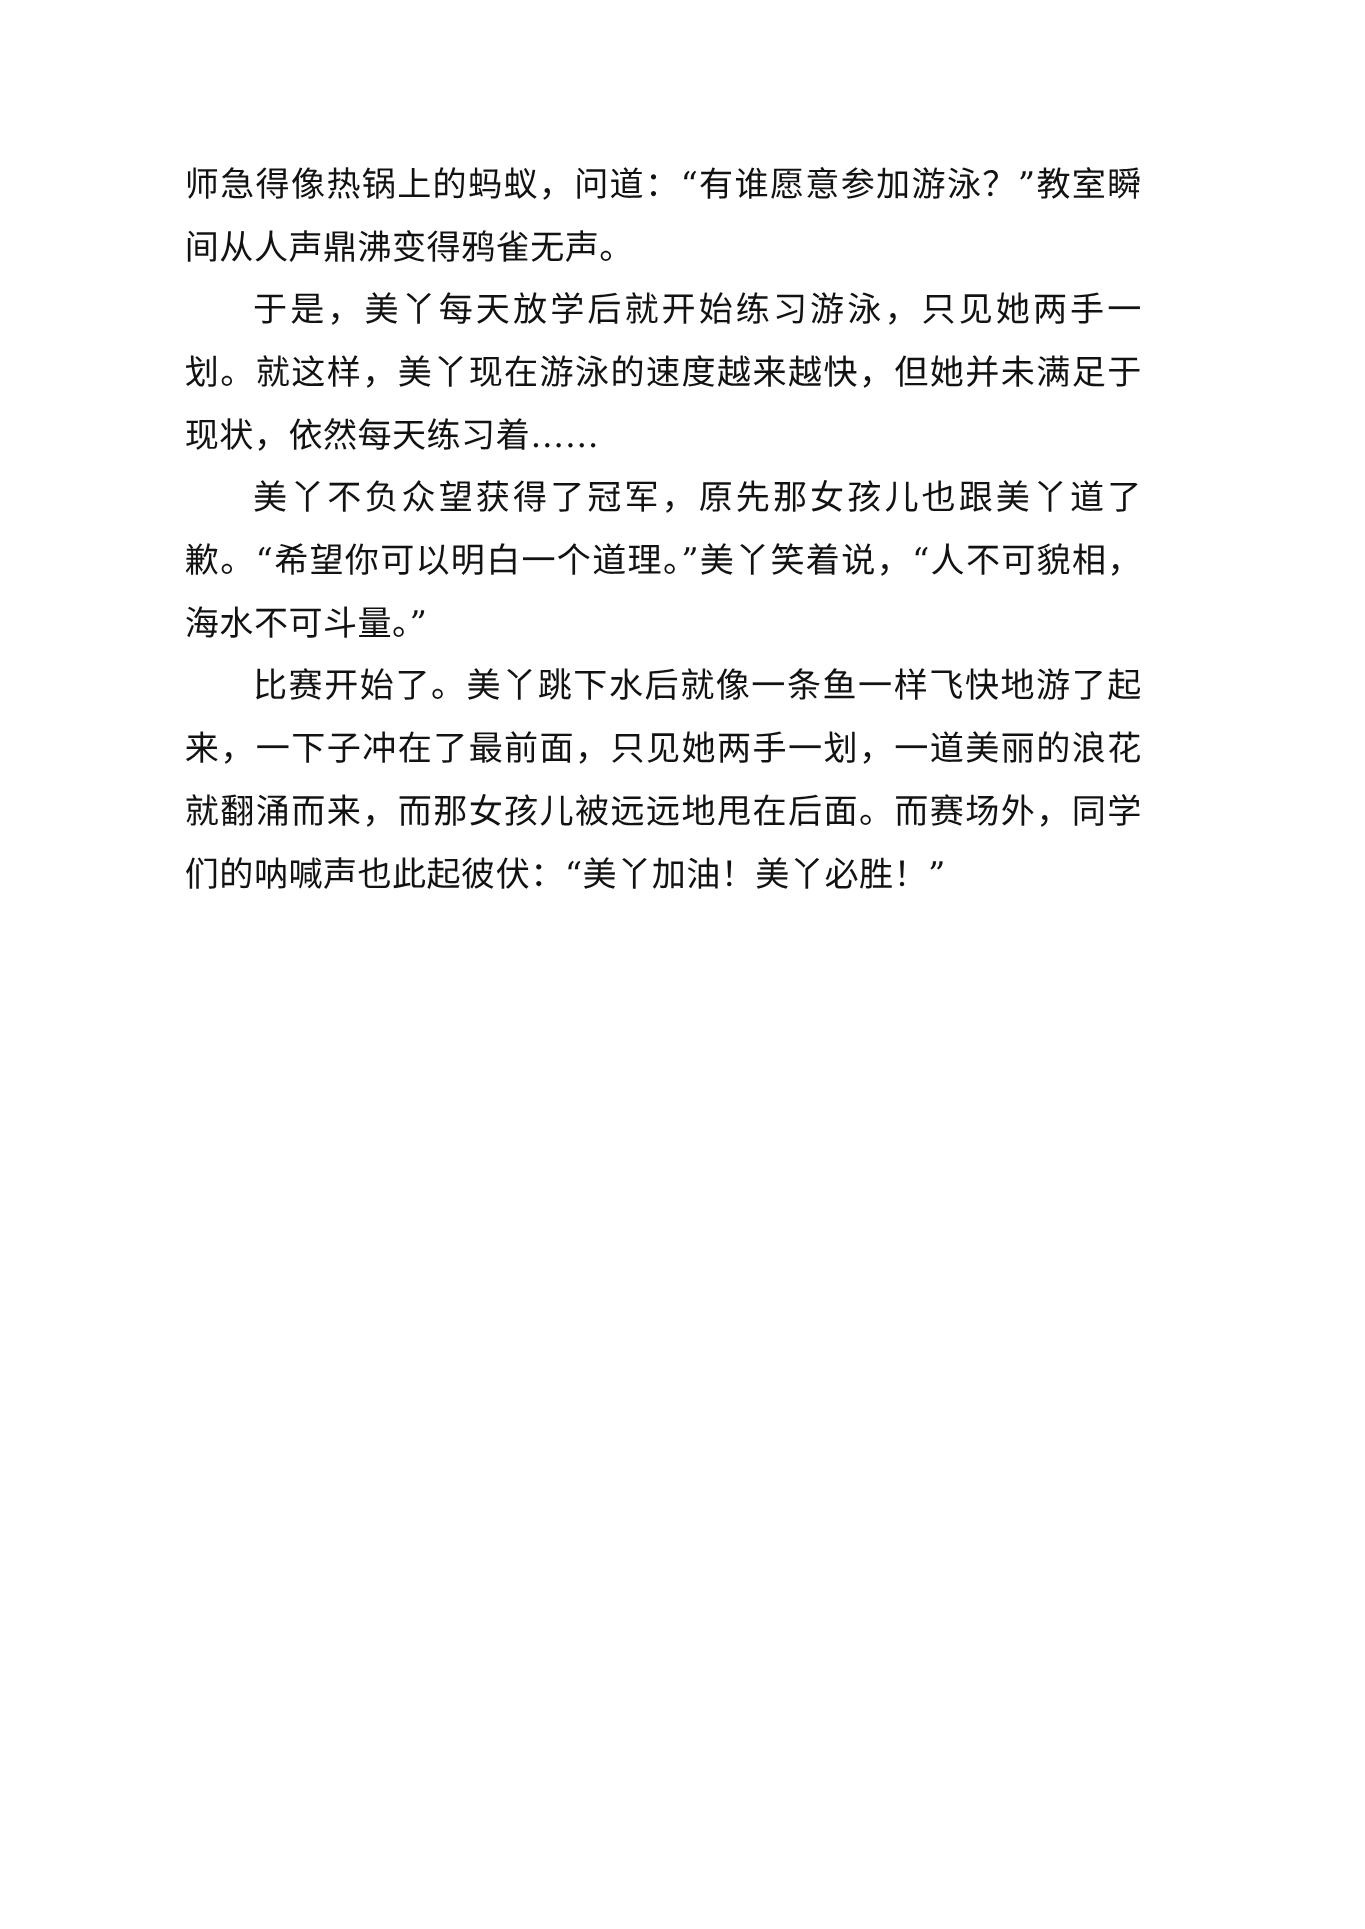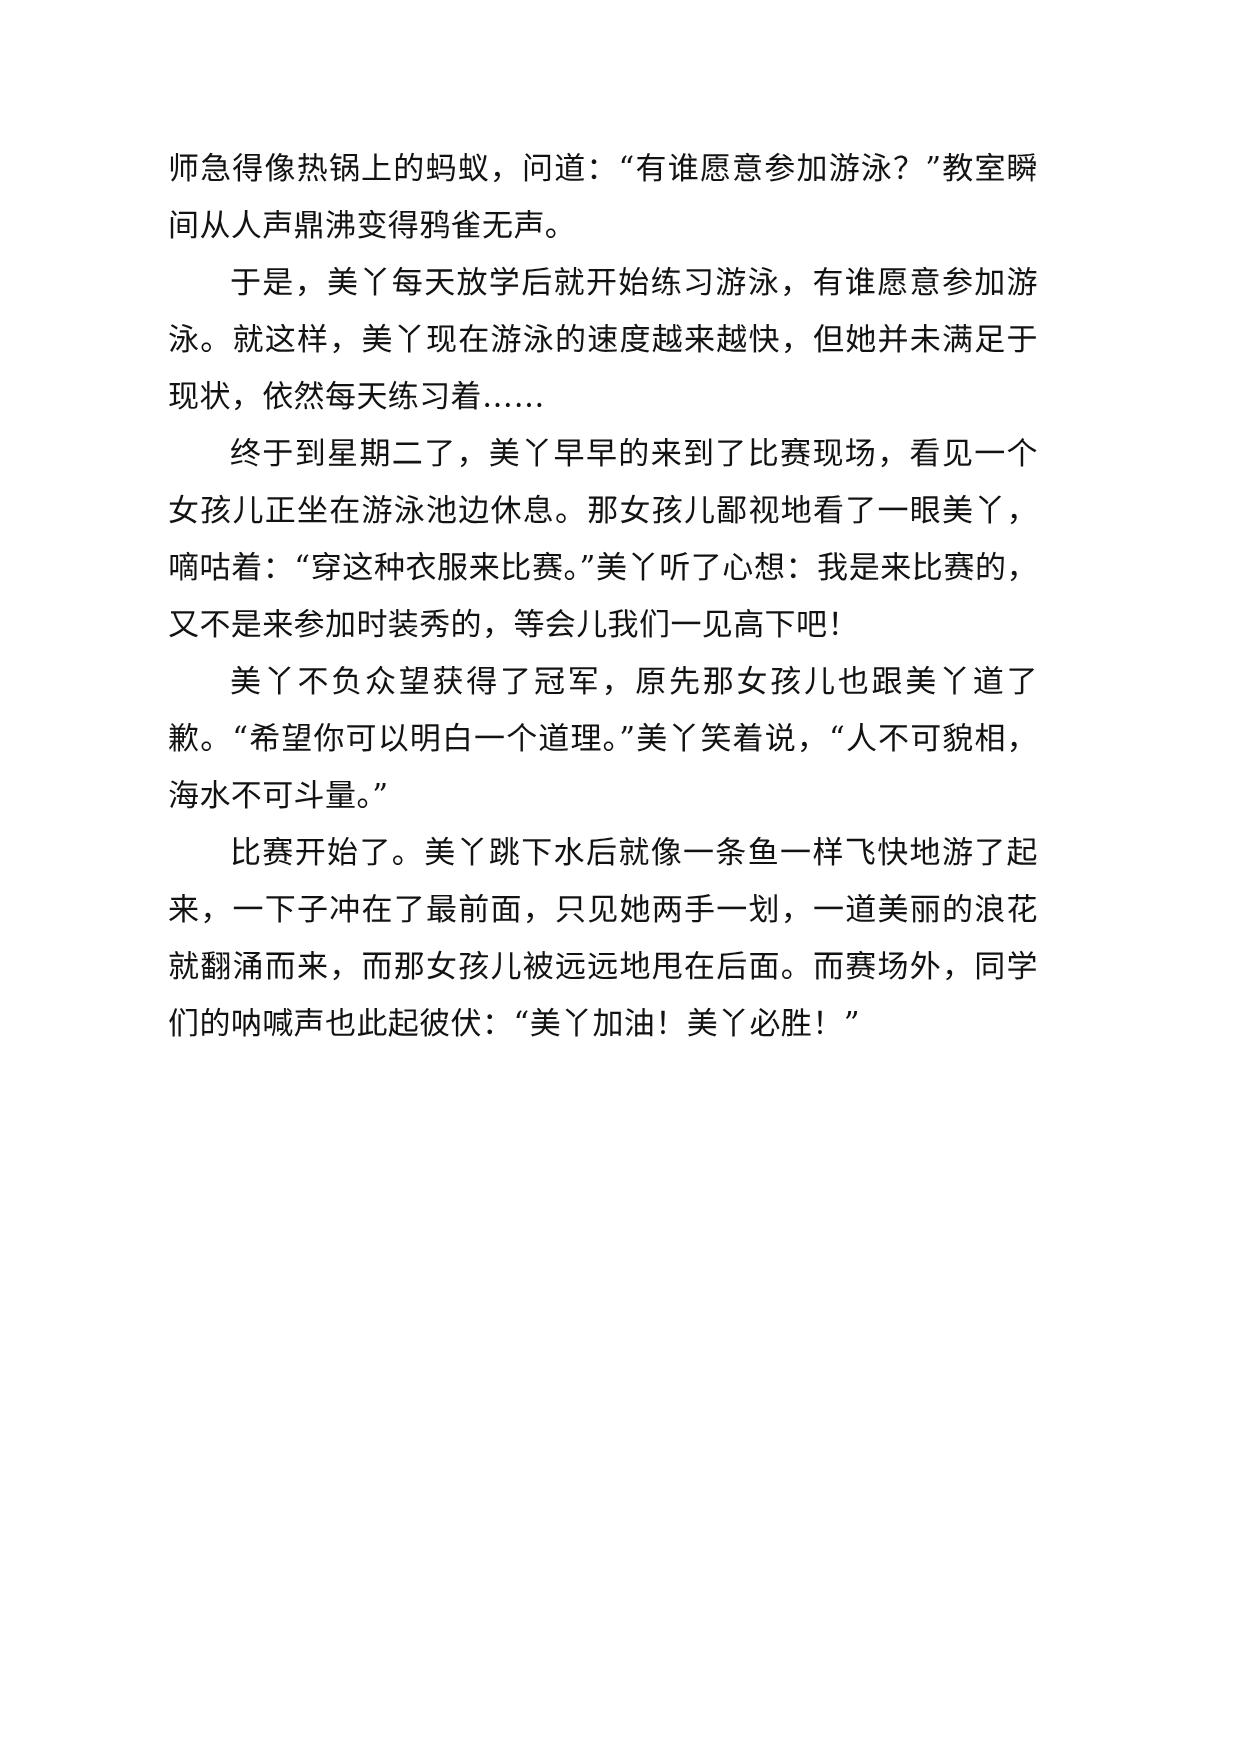--- a/index.html
+++ b/index.html
@@ -36,18 +36,17 @@
   .para.indent {
     text-indent: 2em;
   }
 </style>
 </head>
 <body>
 
 <div class="page">
   <div class="doc-body">
     <p class="para">师急得像热锅上的蚂蚁，问道：“有谁愿意参加游泳？”教室瞬间从人声鼎沸变得鸦雀无声。</p>
-    <p class="para indent">于是，美丫每天放学后就开始练习游泳，有谁愿意参加游泳。就这样，美丫现在游泳的速度越来越快，但她并未满足于现状，依然每天练习着……</p>
-    <p class="para indent">终于到星期二了，美丫早早的来到了比赛现场，看见一个女孩儿正坐在游泳池边休息。那女孩儿鄙视地看了一眼美丫，嘀咕着：“穿这种衣服来比赛。”美丫听了心想：我是来比赛的，又不是来参加时装秀的，等会儿我们一见高下吧！</p>
+    <p class="para indent">于是，美丫每天放学后就开始练习游泳，只见她两手一划。就这样，美丫现在游泳的速度越来越快，但她并未满足于现状，依然每天练习着……</p>
     <p class="para indent">美丫不负众望获得了冠军，原先那女孩儿也跟美丫道了歉。“希望你可以明白一个道理。”美丫笑着说，“人不可貌相，海水不可斗量。”</p>
     <p class="para indent">比赛开始了。美丫跳下水后就像一条鱼一样飞快地游了起来，一下子冲在了最前面，只见她两手一划，一道美丽的浪花就翻涌而来，而那女孩儿被远远地甩在后面。而赛场外，同学们的呐喊声也此起彼伏：“美丫加油！美丫必胜！”</p>
   </div>
 </div>
 
 </body></html>

